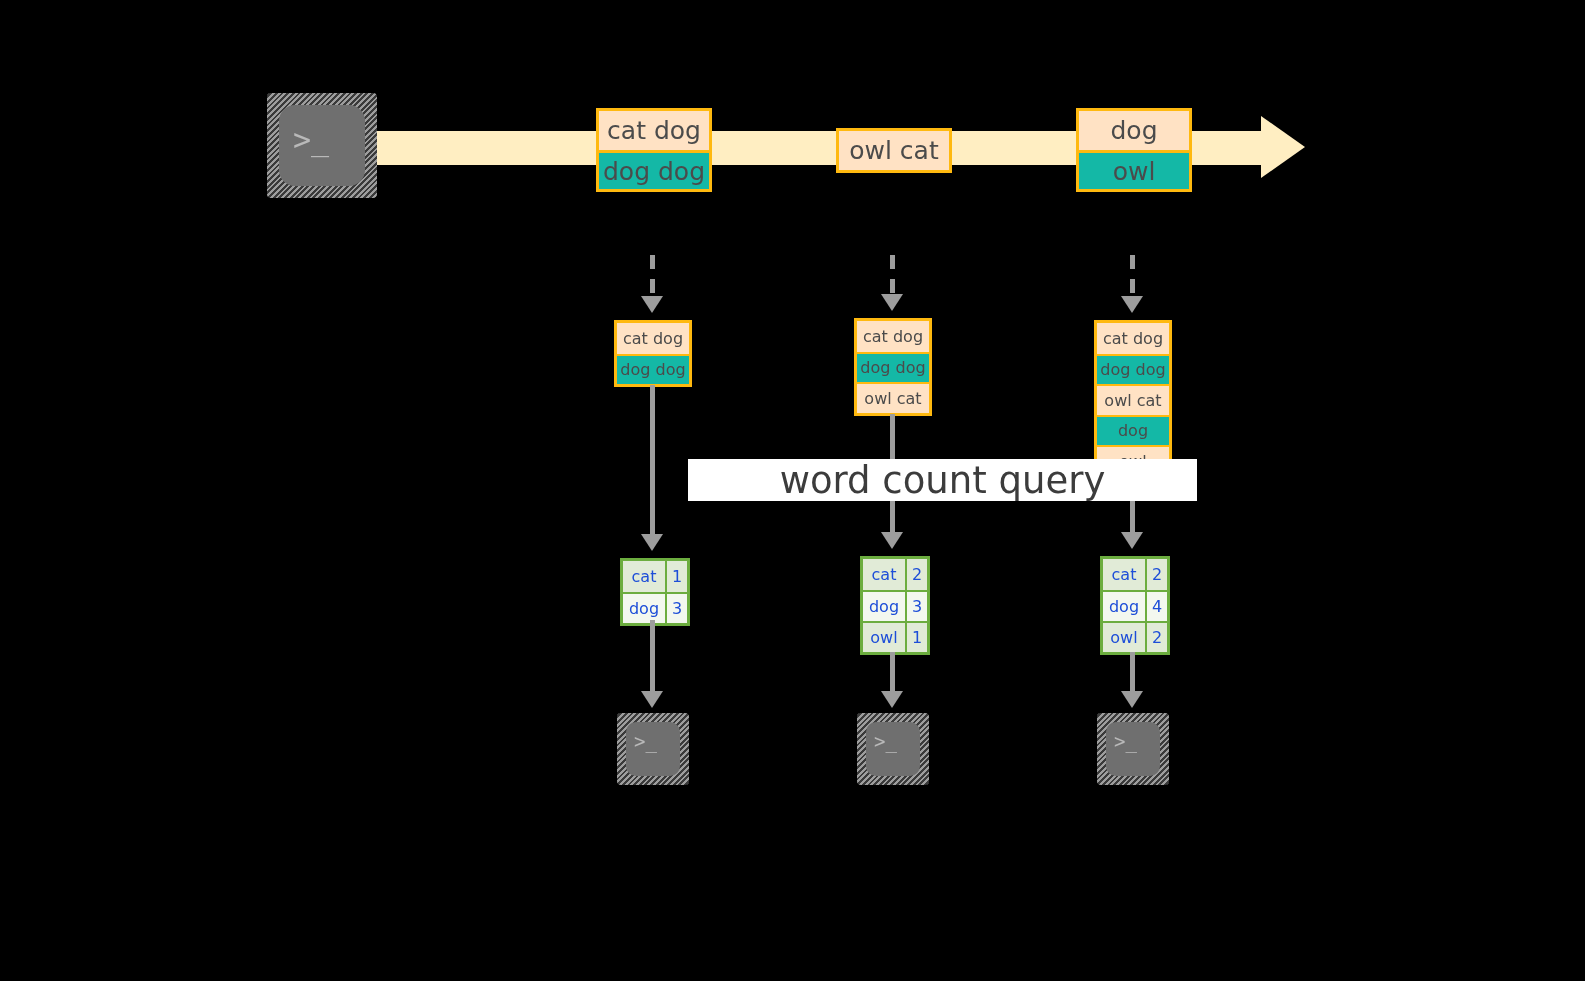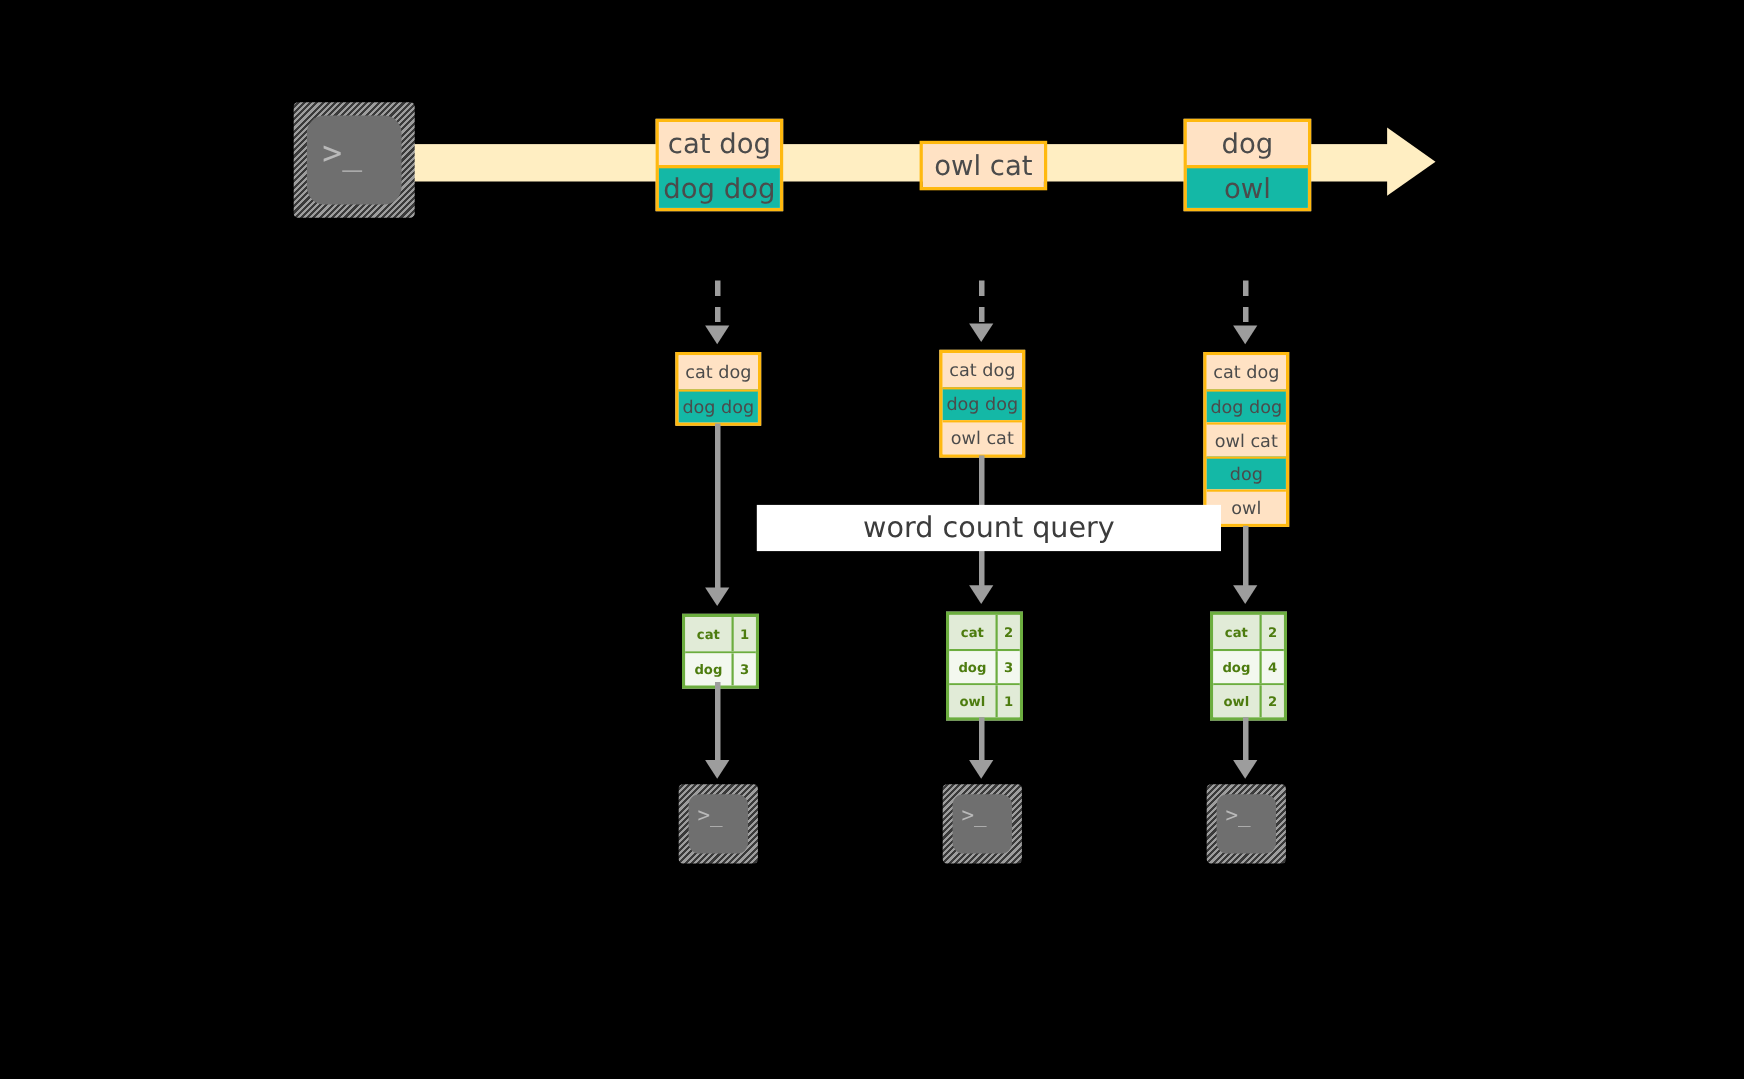--- a/index.html
+++ b/index.html
@@ -44,21 +44,21 @@
   .obox.mid .row + .row{border-top:2px solid #ffb90f;}
 
   
   .gtab{position:absolute;box-sizing:border-box;border:3px solid #6cad3f;
         background:#f1f7ec;width:70px;}
   .gtab .grow{display:flex;height:31px;box-sizing:border-box;}
   .gtab .grow + .grow{border-top:2px solid #6cad3f;}
   .gtab .grow.dark .gc{background:#e1ebd7;}
   .gtab .grow.light .gc{background:#f3f8ef;}
   .gtab .gc{box-sizing:border-box;display:flex;align-items:center;
-        justify-content:center;color:#4d7c0f;font-size:12px;font-weight:bold;}
+        justify-content:center;color:#1d4ed8;font-size:16px;}
   .gtab .gk{width:42px;}
   .gtab .gv{flex:1;border-left:2px solid #6cad3f;}
 
   
   .vline{position:absolute;width:5px;background:#9d9d9d;}
   .vdash{position:absolute;width:5px;
       background:repeating-linear-gradient(to bottom,#9d9d9d 0 14px,transparent 14px 24px);}
   .vhead{position:absolute;width:0;height:0;
       border-left:11px solid transparent;border-right:11px solid transparent;
       border-top:17px solid #9d9d9d;}
@@ -193,17 +193,17 @@
 
   <div class="vline" style="left:1130px;top:652px;height:40px;"></div>
   <div class="vhead" style="left:1121px;top:691px;"></div>
 
   <div class="term small" style="left:1097px;top:713px;width:72px;height:72px;">
     <div class="hatch"></div>
     <div class="face"></div>
     <div class="prompt">&gt;_</div>
   </div>
 
-  <div class="qlabel" style="left:688px;top:459px;width:422px;height:42px;font-size:26px;">
+  <div class="qlabel" style="left:688px;top:459px;width:509px;height:42px;font-size:37px;">
     <span>word count query</span>
   </div>
 
 </div>
 
 </body></html>

